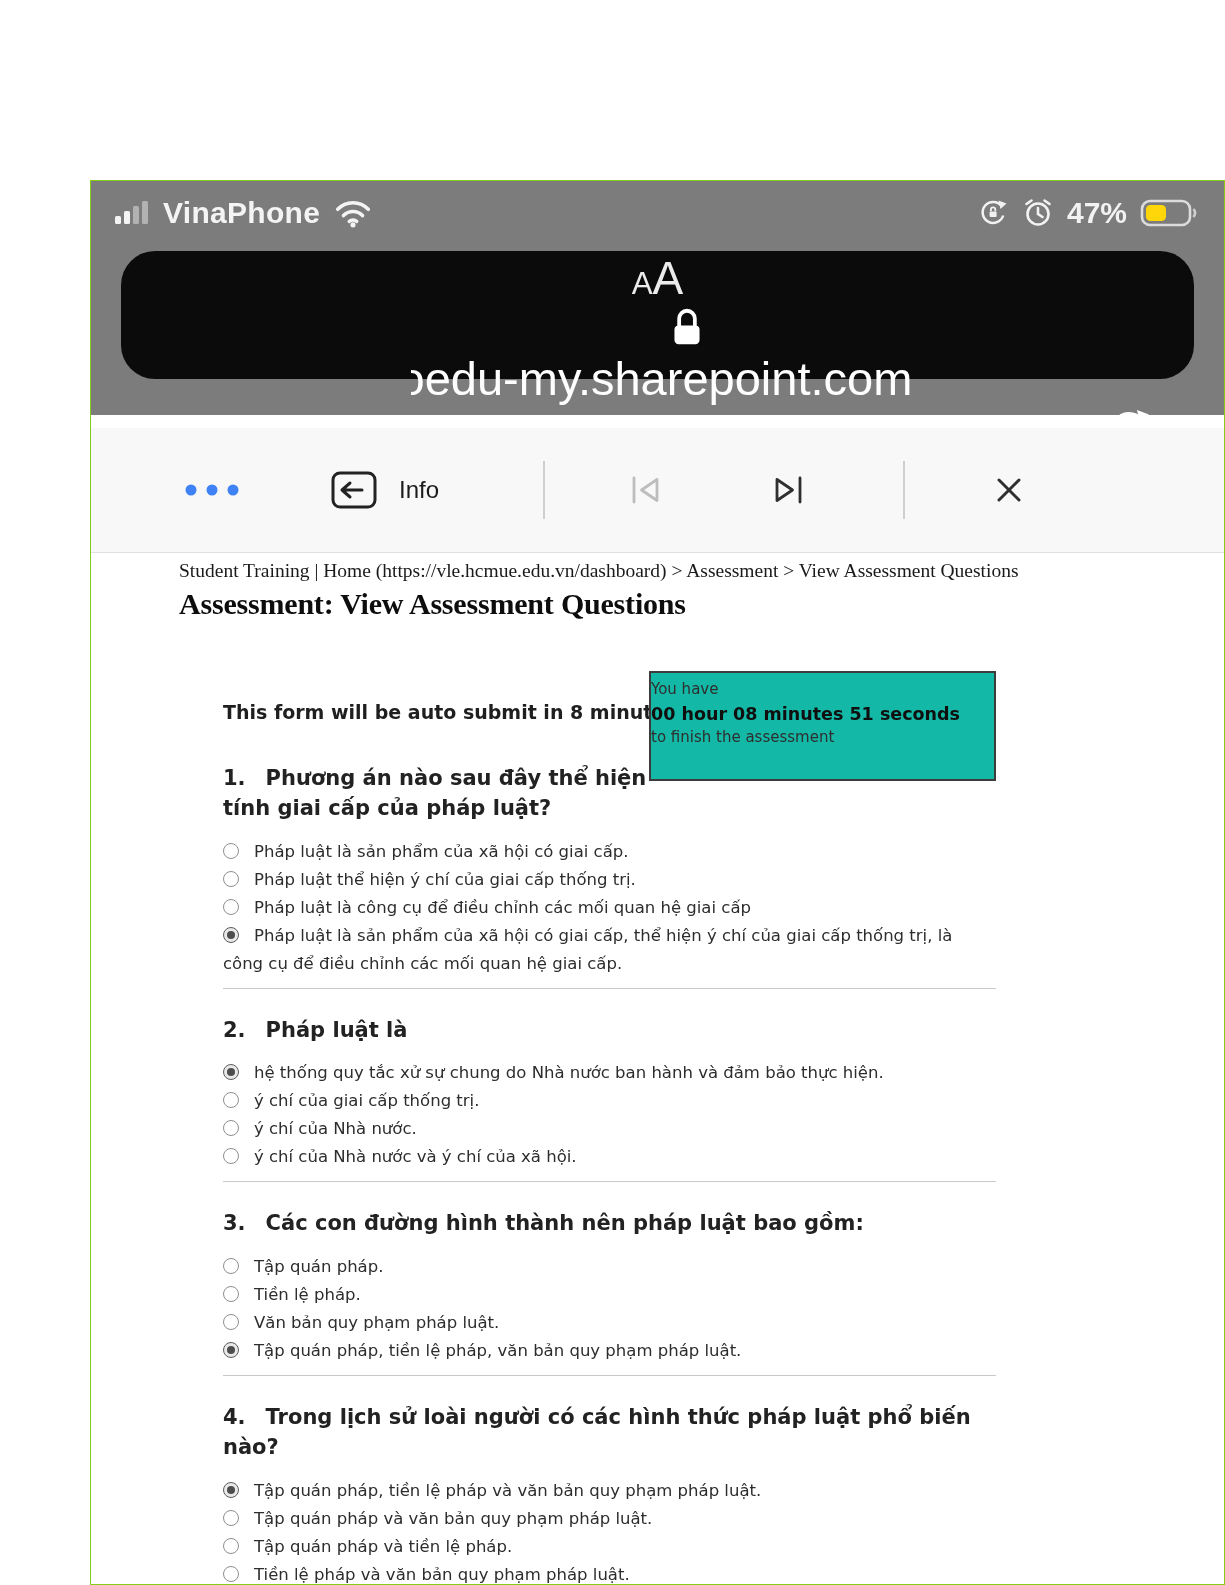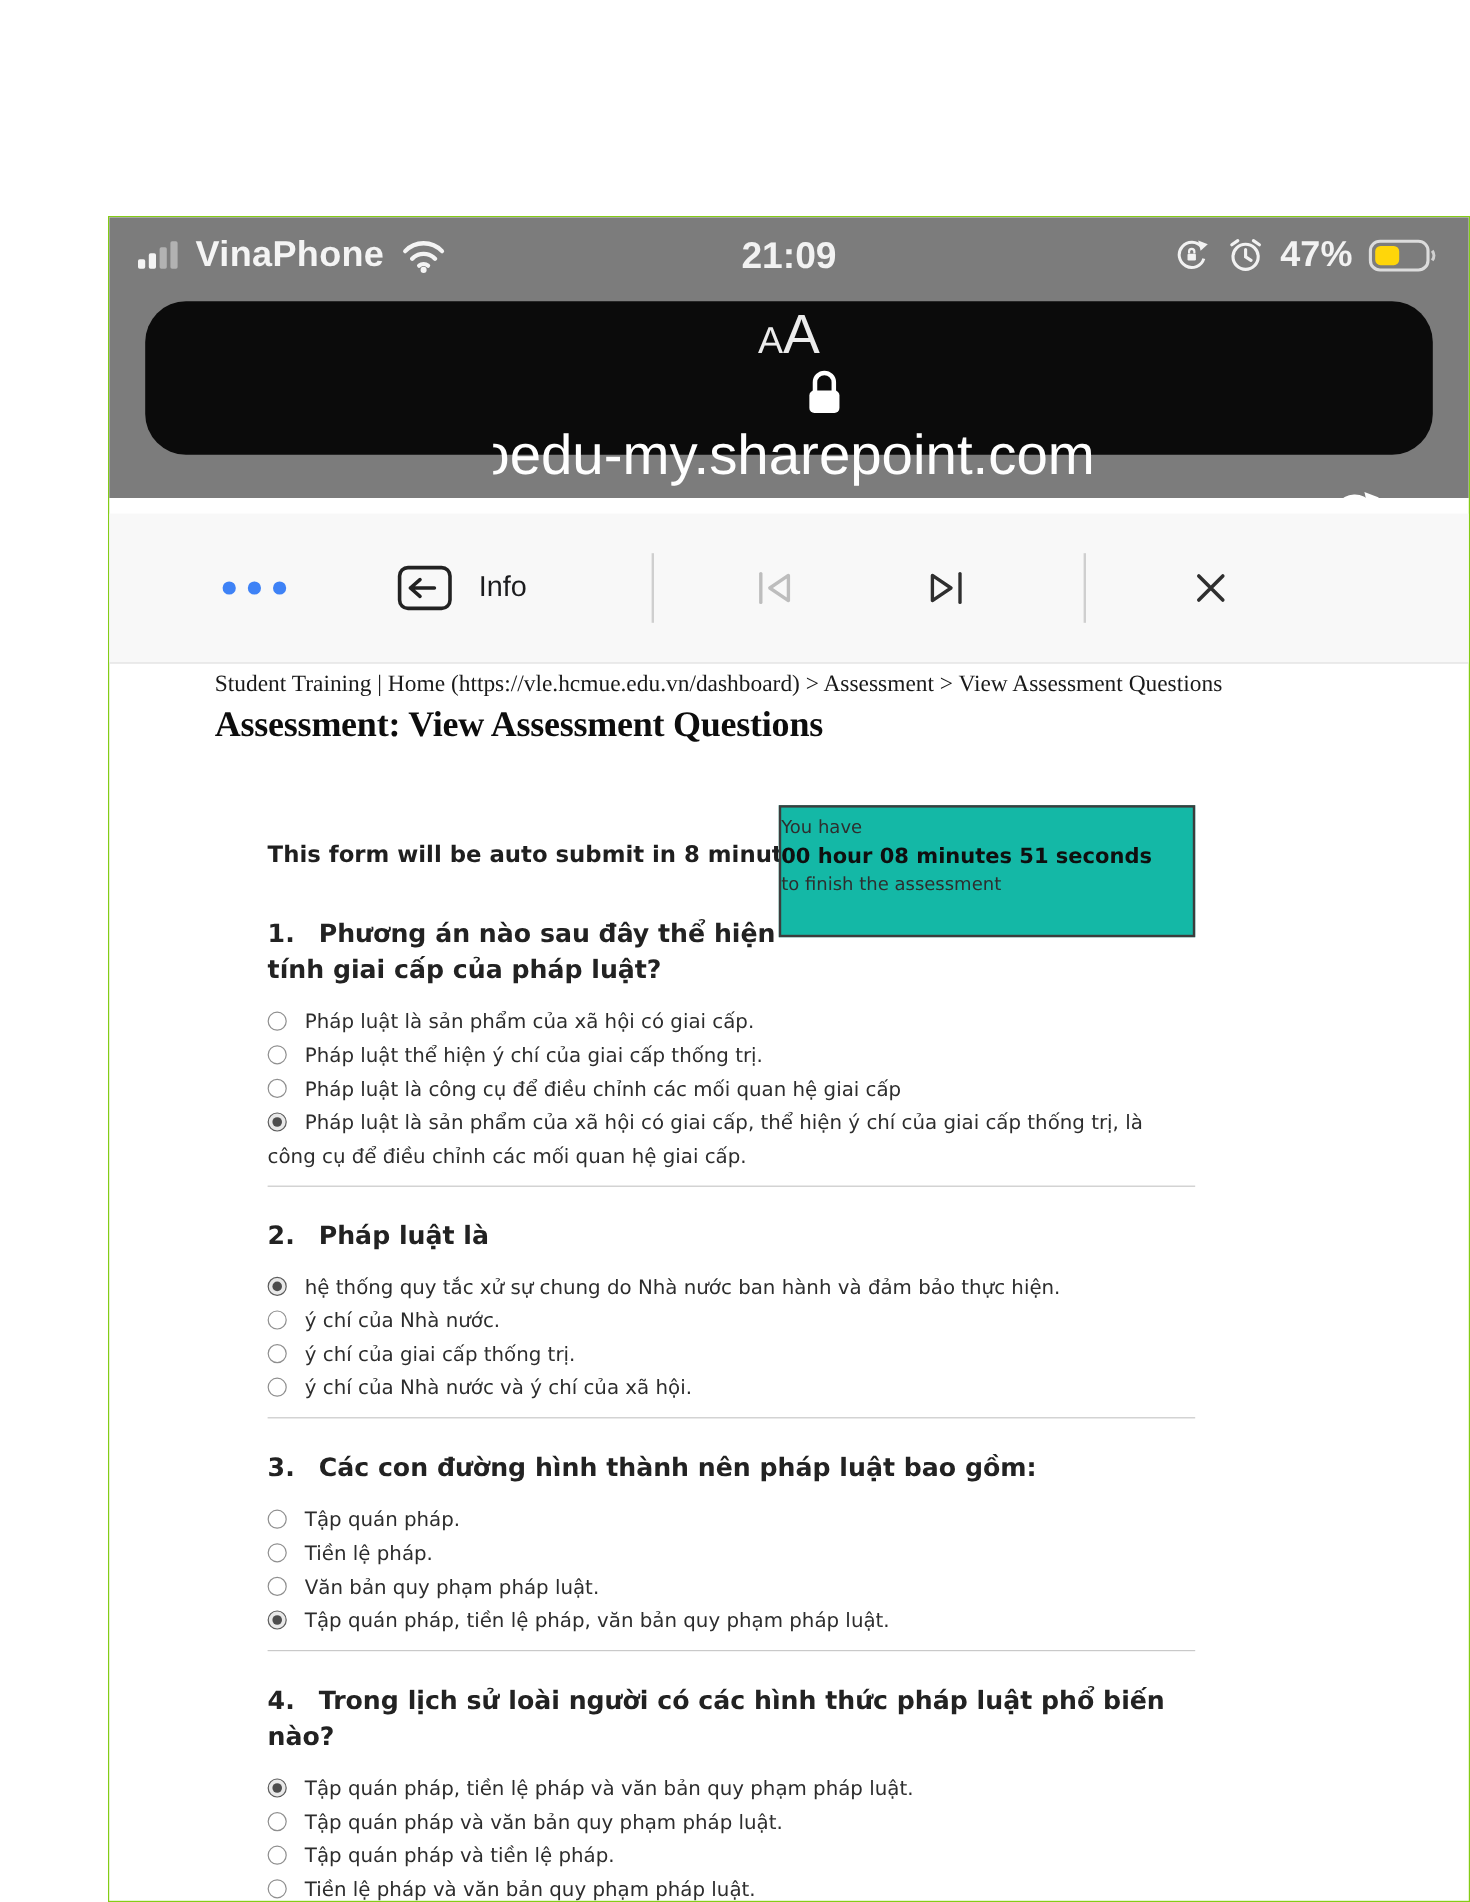--- a/index.html
+++ b/index.html
@@ -97,21 +97,20 @@
       </span>
       <span class="carrier">VinaPhone</span>
       <span>
         <svg width="38" height="29" viewBox="0 0 36 27" fill="none" stroke="#f4f4f4" stroke-width="3.4" stroke-linecap="round">
           <path d="M3.5 9.5 a20 20 0 0 1 29 0"></path>
           <path d="M9 15.5 a12.5 12.5 0 0 1 18 0"></path>
           <path d="M14.5 21 a5.5 5.5 0 0 1 7 0"></path>
           <circle cx="18" cy="24.3" r="2.4" fill="#f4f4f4" stroke="none"></circle>
         </svg>
       </span>
-      <span class="time">21:09</span>
       <span class="status-right">
         <span>
           <svg width="32" height="32" viewBox="0 0 32 32" fill="none" stroke="#f2f2f2" stroke-width="2.5">
             <path d="M26.2 18.5 A10.5 10.5 0 1 1 24.5 9"></path>
             <polygon points="21.5,3.5 29.5,6.5 23.5,12" fill="#f2f2f2" stroke="none"></polygon>
             <rect x="12.6" y="14.4" width="7" height="5.6" rx="1" fill="#f2f2f2" stroke="none"></rect>
             <path d="M13.9 14.2 v-1.6 a2.2 2.2 0 0 1 4.4 0 v1.6" stroke-width="1.8"></path>
           </svg>
         </span>
         <span>
@@ -210,22 +209,22 @@
               <div class="option"><span class="radio"></span><span class="option-label">Pháp luật thể hiện ý chí của giai cấp thống trị.</span></div>
               <div class="option"><span class="radio"></span><span class="option-label">Pháp luật là công cụ để điều chỉnh các mối quan hệ giai cấp</span></div>
               <div class="option"><span class="radio checked"></span><span class="option-label">Pháp luật là sản phẩm của xã hội có giai cấp, thể hiện ý chí của giai cấp thống trị, là công cụ để điều chỉnh các mối quan hệ giai cấp.</span></div>
             </div>
   </div>
           <div class="divider"></div>
           <div class="question">
     <h3 class="q-heading"><span class="q-num">2.</span><span class="q-text">Pháp luật là</span></h3>
     <div class="options">
               <div class="option"><span class="radio checked"></span><span class="option-label">hệ thống quy tắc xử sự chung do Nhà nước ban hành và đảm bảo thực hiện.</span></div>
+              <div class="option"><span class="radio"></span><span class="option-label">ý chí của giai cấp thống trị.</span></div>
               <div class="option"><span class="radio"></span><span class="option-label">ý chí của Nhà nước.</span></div>
-              <div class="option"><span class="radio"></span><span class="option-label">ý chí của giai cấp thống trị.</span></div>
               <div class="option"><span class="radio"></span><span class="option-label">ý chí của Nhà nước và ý chí của xã hội.</span></div>
             </div>
   </div>
           <div class="divider"></div>
           <div class="question">
     <h3 class="q-heading"><span class="q-num">3.</span><span class="q-text">Các con đường hình thành nên pháp luật bao gồm:</span></h3>
     <div class="options">
               <div class="option"><span class="radio"></span><span class="option-label">Tập quán pháp.</span></div>
               <div class="option"><span class="radio"></span><span class="option-label">Tiền lệ pháp.</span></div>
               <div class="option"><span class="radio"></span><span class="option-label">Văn bản quy phạm pháp luật.</span></div>

